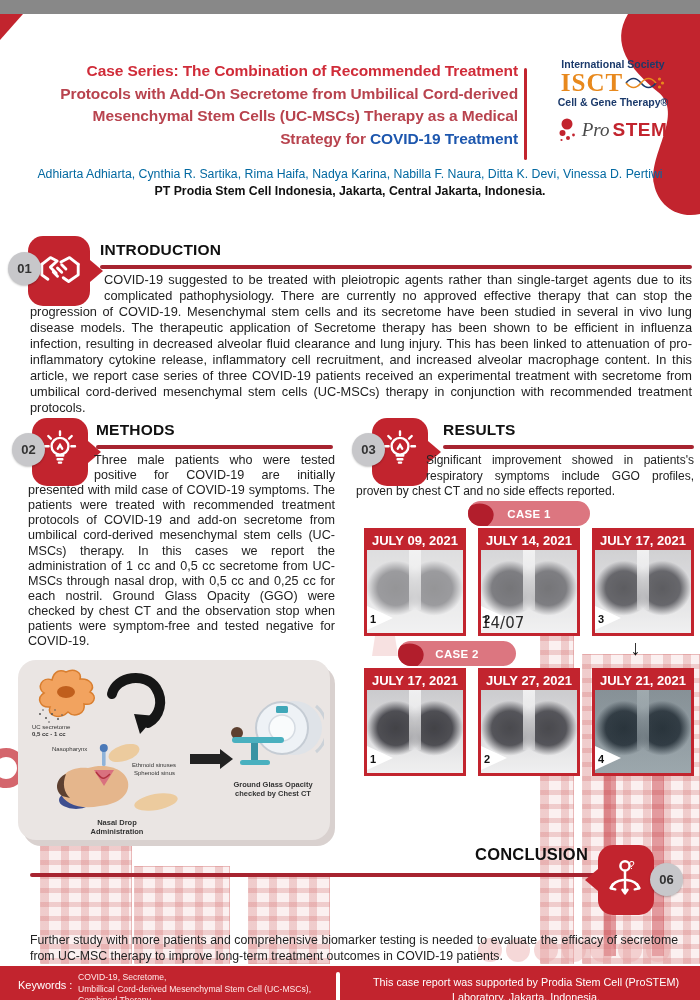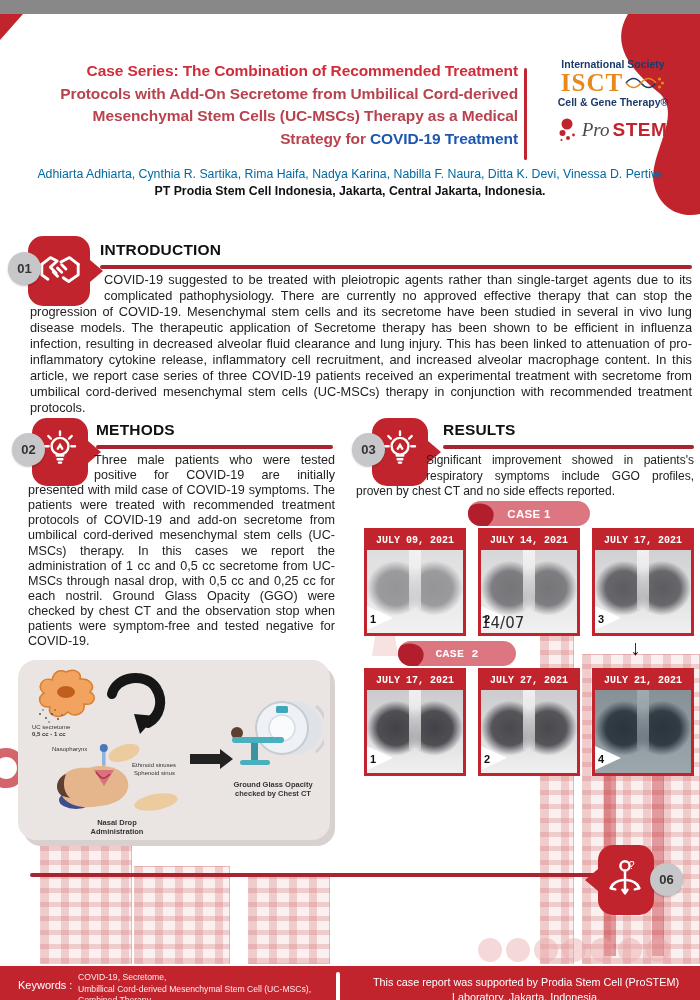--- a/index.html
+++ b/index.html
@@ -64,21 +64,21 @@
   .panel .flabel{position:absolute;color:#333;}
   .rarrow{position:absolute;width:30px;height:10px;background:#222;}
   .rarrow::after{content:'';position:absolute;left:30px;top:-5px;width:0;height:0;border-top:10px solid transparent;border-bottom:10px solid transparent;border-left:13px solid #222;}
 
   
   .case-pill{position:absolute;height:25px;background:var(--pill-pink);border-radius:13px;color:#fff;font-weight:800;font-size:11.5px;
     display:flex;align-items:center;justify-content:center;overflow:hidden;letter-spacing:.3px;}
   .case-pill::before{content:'';position:absolute;left:-8px;top:3px;width:34px;height:26px;background:#b21e2c;border-radius:50%;transform:rotate(-18deg);}
   .case-pill span{position:relative;z-index:1;}
   .xcard{position:absolute;width:102px;height:108px;border:3px solid var(--red);background:#fff;}
-  .xdate{height:19px;background:var(--red);color:#fff;font-size:10px;font-weight:800;display:flex;align-items:center;justify-content:center;white-space:nowrap;font-family:Liberation Mono, monospace;}
+  .xdate{height:19px;background:var(--red);color:#fff;font-size:13px;font-weight:800;display:flex;align-items:center;justify-content:center;white-space:nowrap;}
   .xbody{position:absolute;top:19px;left:0;right:0;bottom:0;overflow:hidden;
     background:
       radial-gradient(42% 46% at 30% 46%, #2e2e33 0%, #3c3c42 45%, rgba(60,60,66,0) 72%),
       radial-gradient(42% 46% at 70% 46%, #2e2e33 0%, #3c3c42 45%, rgba(60,60,66,0) 72%),
       linear-gradient(180deg,#c6c6c9 0%,#dcdcde 55%,#f0f0f1 100%);}
   .xbody::before{content:'';position:absolute;left:44%;right:44%;top:0;bottom:28%;z-index:1;
     background:linear-gradient(180deg,rgba(242,242,243,.95),rgba(222,222,224,.55));}
   .xbody::after{content:'';position:absolute;inset:0;background:#f3f3f4;opacity:var(--haze,.2);z-index:1;}
   .c1a{--haze:.52;} .c1b{--haze:.36;} .c1c{--haze:.24;} .c2a{--haze:.10;} .c2b{--haze:.14;}
   .c2c::after{background:linear-gradient(180deg,#27414b,#1e3a46);opacity:.40;}
@@ -286,21 +286,21 @@
   <div class="xcard" style="left:592px;top:514px;">
     <div class="xdate">JULY 17, 2021</div>
     <div class="xbody c1c">
       <div class="xtri"></div>
       <div class="xnum">3</div>
     </div>
   </div>
 
   <div class="darrow" style="left:630px;top:622px;">↓</div>
 
-  <div class="case-pill" style="left:398px;top:627px;width:118px;font-family:Liberation Mono, monospace;">
+  <div class="case-pill" style="left:398px;top:627px;width:118px;">
       <span>CASE 2</span>
     </div>
 
   <div class="xcard" style="left:364px;top:654px;">
     <div class="xdate">JULY 17, 2021</div>
     <div class="xbody c2a">
       <div class="xtri"></div>
       <div class="xnum">1</div>
     </div>
   </div>
@@ -312,33 +312,35 @@
     </div>
   </div>
   <div class="xcard" style="left:592px;top:654px;">
     <div class="xdate">JULY 21, 2021</div>
     <div class="xbody c2c">
       <div class="xtri"></div>
       <div class="xnum">4</div>
     </div>
   </div>
 
+  <div class="shead" style="left:0;right:112px;text-align:right;top:831px;font-size:16.5px;">CONCLUSION</div>
   <div class="sline" style="left:30px;top:859px;width:567px;"></div>
   <div class="bshape" style="left:598px;top:831px;width:56px;height:70px;"></div>
   <div class="btipl" style="left:585px;top:855px;"></div>
   <svg class="abs" style="left:602px;top:842px;" width="46" height="46" viewBox="0 0 24 24">
     <g fill="none" stroke="#fff" stroke-width="1.3" stroke-linecap="round" stroke-linejoin="round">
       <circle cx="12" cy="5.2" r="2.4"></circle>
       <path d="M12 8 v4.5"></path>
       <path d="M11 12.5 c-3.5 .4 -5.5 2 -6.3 4.2 M13 12.5 c3.5 .4 5.5 2 6.3 4.2 M12 13 v6"></path>
       <path d="M5.8 14.6 l-1.3 2.2 2.4 .6 M18.2 14.6 l1.3 2.2 -2.4 .6 M10.7 17.6 l1.3 1.9 1.3 -1.9"></path>
     </g>
     <text x="14" y="7" font-size="5.5" fill="#fff">?</text>
   </svg>
   <div class="ncirc" style="left:650px;top:849px;">06</div>
+  <p class="cpara" style="left:30px;top:918px;width:648px;font-size:12.3px;line-height:16px;">Further study with more patients and comprehensive biomarker testing is needed to evaluate the efficacy of secretome from UC-MSC therapy to improve long-term treatment outcomes in COVID-19 patients.</p>
 
   <div class="footer">
     <div class="kw-label">Keywords :</div>
     <div class="kw-lines">
       <div>COVID-19, Secretome,</div>
       <div>Umbillical Cord-derived Mesenchymal Stem Cell (UC-MSCs),</div>
       <div>Combined Therapy</div>
     </div>
     <div class="fdiv"></div>
     <div class="support">

